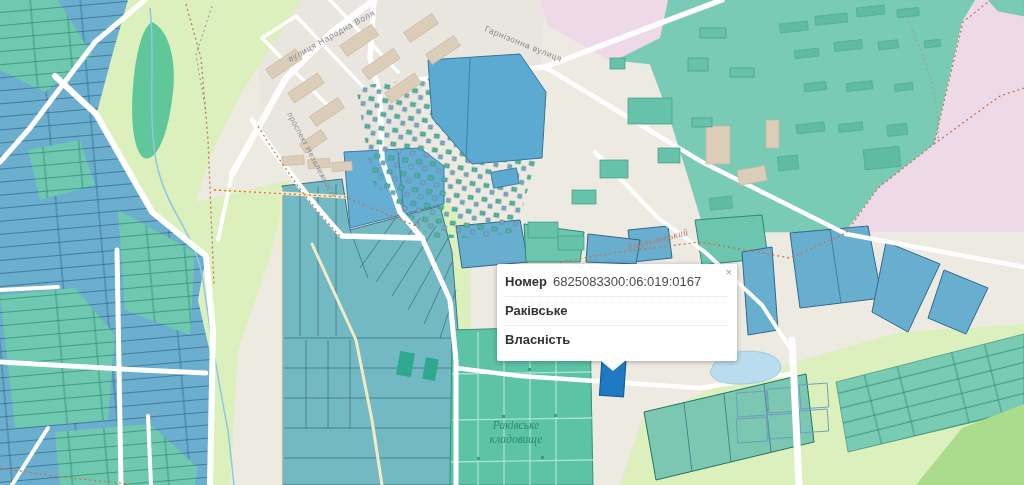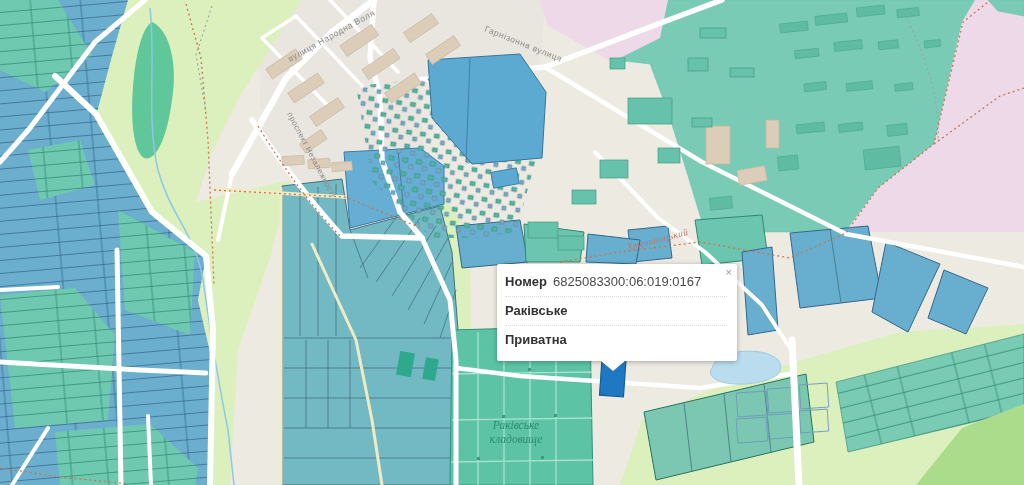--- a/index.html
+++ b/index.html
@@ -269,16 +269,16 @@
 <div class="popup">
   <button class="popup-close">×</button>
   <div class="prow first">
     <div class="plabel">Номер</div>
     <div class="pvalue">6825083300:06:019:0167</div>
   </div>
   <div class="prow">
     <div class="plabel">Раківське</div>
   </div>
   <div class="prow">
-    <div class="plabel">Приватна</div>
+    <div class="plabel">Власність</div>
   </div>
   <div class="popup-arrow"></div>
 </div>
 
 </body></html>

